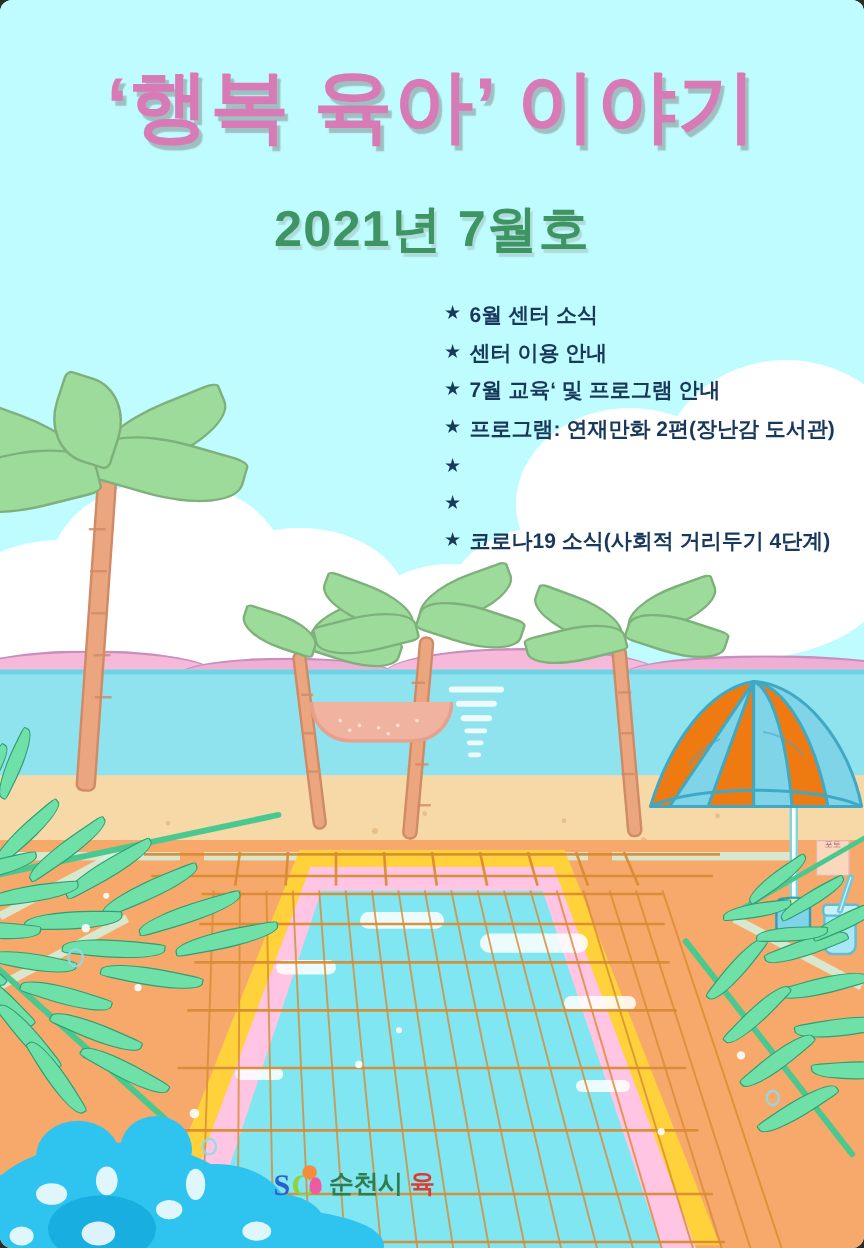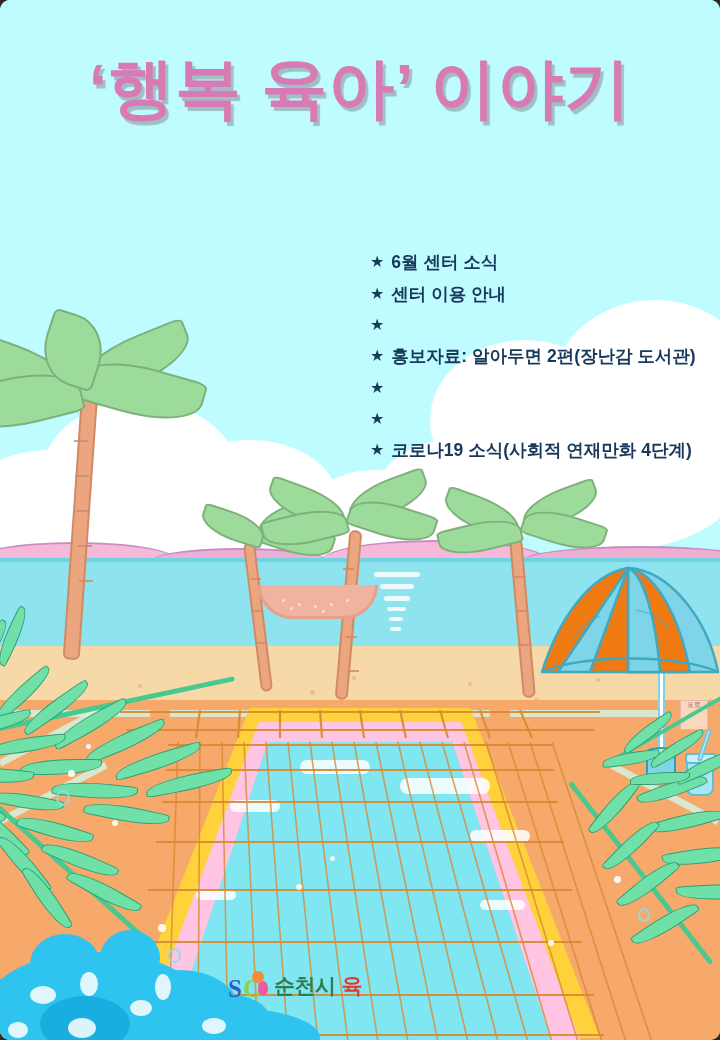--- a/index.html
+++ b/index.html
@@ -430,46 +430,48 @@
     <div class="bubble" style="left:158px;top:924px;width:8px;height:8px;"></div>
     <div class="bubble ring" style="left:168px;top:948px;width:13px;height:15px;"></div>
     <div class="bubble" style="left:296px;top:884px;width:6px;height:6px;"></div>
     <div class="bubble" style="left:330px;top:856px;width:5px;height:5px;"></div>
     <div class="bubble" style="left:614px;top:876px;width:7px;height:7px;"></div>
     <div class="bubble ring" style="left:638px;top:908px;width:12px;height:14px;"></div>
     <div class="bubble" style="left:548px;top:940px;width:6px;height:6px;"></div>
   </div>
 
   <div class="title">‘행복 육아’ 이야기</div>
+  <div class="subtitle">2021년  7월호</div>
 
   <div class="toc">
     <div class="toc-item">
       <span class="toc-star">★</span>
       <span>6월 센터 소식</span>
     </div>
     <div class="toc-item">
       <span class="toc-star">★</span>
       <span>센터 이용 안내</span>
     </div>
     <div class="toc-item">
       <span class="toc-star">★</span>
-    </div>
-    <div class="toc-item">
-      <span class="toc-star">★</span>
-      <span>홍보자료: 알아두면 2편(장난감 도서관)</span>
-    </div>
-    <div class="toc-item">
-      <span class="toc-star">★</span>
-    </div>
-    <div class="toc-item">
-      <span class="toc-star">★</span>
-    </div>
-    <div class="toc-item">
-      <span class="toc-star">★</span>
-      <span>코로나19 소식(사회적 연재만화 4단계)</span>
+      <span>7월 교육‘ 및 프로그램 안내</span>
+    </div>
+    <div class="toc-item">
+      <span class="toc-star">★</span>
+      <span>프로그램: 연재만화 2편(장난감 도서관)</span>
+    </div>
+    <div class="toc-item">
+      <span class="toc-star">★</span>
+    </div>
+    <div class="toc-item">
+      <span class="toc-star">★</span>
+    </div>
+    <div class="toc-item">
+      <span class="toc-star">★</span>
+      <span>코로나19 소식(사회적 거리두기 4단계)</span>
     </div>
   </div>
 
   <div class="logo">
     <div class="logo-mark">
       <span class="lm-s">S</span>
         <span class="lm-c">C</span>
       <span class="lm-dot"></span>
         <span class="lm-dot2"></span>
     </div>

